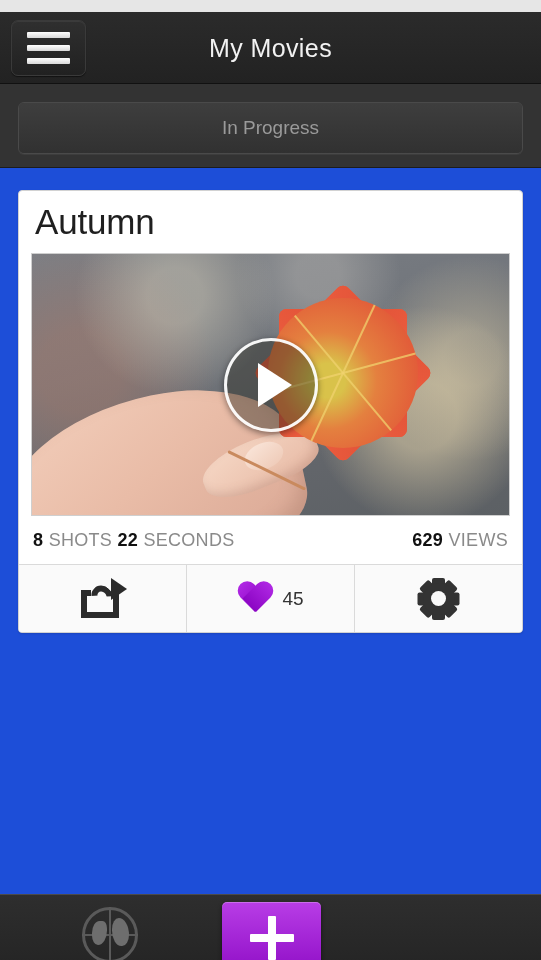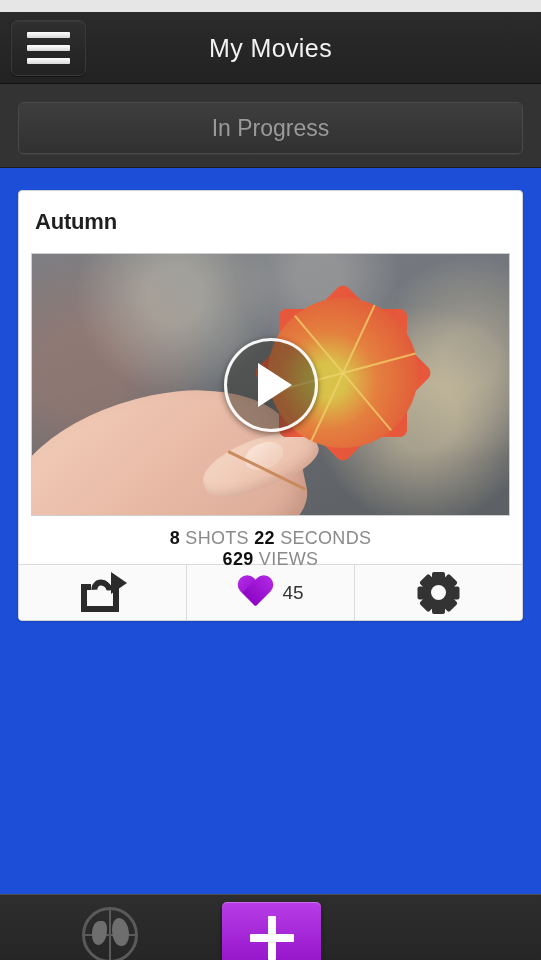--- a/index.html
+++ b/index.html
@@ -43,21 +43,21 @@
     border-bottom:1px solid #1c1c1c;
   }
   .segment {
     position:absolute; left:18px; top:18px; width:505px; height:52px;
     display:flex; border-radius:6px; overflow:hidden;
     border:1px solid #4a4a4a;
     box-shadow:0 1px 0 rgba(255,255,255,.05);
   }
   .seg-item {
     flex:1; display:flex; align-items:center; justify-content:center;
-    font-size:23px; cursor:pointer;
+    font-size:19px; cursor:pointer;
   }
   .seg-item.inactive {
     background:linear-gradient(#3e3e3e,#313131);
     color:#9a9a9a;
   }
   .seg-item.active {
     background:linear-gradient(#2a2a2a,#1f1f1f);
     color:#ffffff; font-weight:bold;
     border-left:1px solid #151515;
     box-shadow:inset 1px 0 0 rgba(255,255,255,.04);
@@ -69,21 +69,21 @@
     background:#ffffff;
     border:1px solid #d2d2d2;
     border-radius:4px;
     box-shadow:0 1px 2px rgba(0,0,0,.12);
     overflow:hidden;
   }
   .card-head {
     height:62px; display:flex; align-items:center;
     justify-content:space-between; padding:0 16px;
   }
-  .card-title { font-size:22px; color:#1f1f1f; font-weight:bold; letter-spacing:-.2px; }
+  .card-title { font-size:35px; color:#1f1f1f; font-weight:normal; letter-spacing:-.2px; }
   .card-date { font-size:17px; color:#8d8d8d; letter-spacing:.6px; }
 
   
   .thumb {
     position:relative; height:263px; margin:0 12px;
     border:1px solid #cfcfcf;
     overflow:hidden;
     background:#6e7277;
   }
   .thumb-bg {
@@ -160,27 +160,27 @@
     width:0; height:0; margin-left:8px;
     border-left:34px solid #ffffff;
     border-top:22px solid transparent;
     border-bottom:22px solid transparent;
   }
 
   
   .stats {
     height:48px; display:flex; align-items:center;
     justify-content:space-between; padding:12px 14px;
-    font-size:18px; letter-spacing:.3px;flex-direction:column;
+    font-size:18px; letter-spacing:.3px;
   }
   .stats .num { color:#111; font-weight:bold; }
   .stats .lbl { color:#8a8a8a; }
 
   
-  .actions { display:flex; height:56px; border-top:1px solid #dadada; background:#fafafa; }
+  .actions { display:flex; height:68px; border-top:1px solid #dadada; background:#fafafa; }
   .action {
     flex:1; display:flex; align-items:center; justify-content:center;
     cursor:pointer; position:relative;
   }
   .action + .action { border-left:1px solid #dadada; }
 
   .share-icon { position:relative; width:44px; height:38px; }
   .share-icon .box {
     position:absolute; left:0; bottom:0; width:38px; height:28px;
     border:6px solid #2b2b2b; border-top-color:transparent; box-sizing:border-box;

